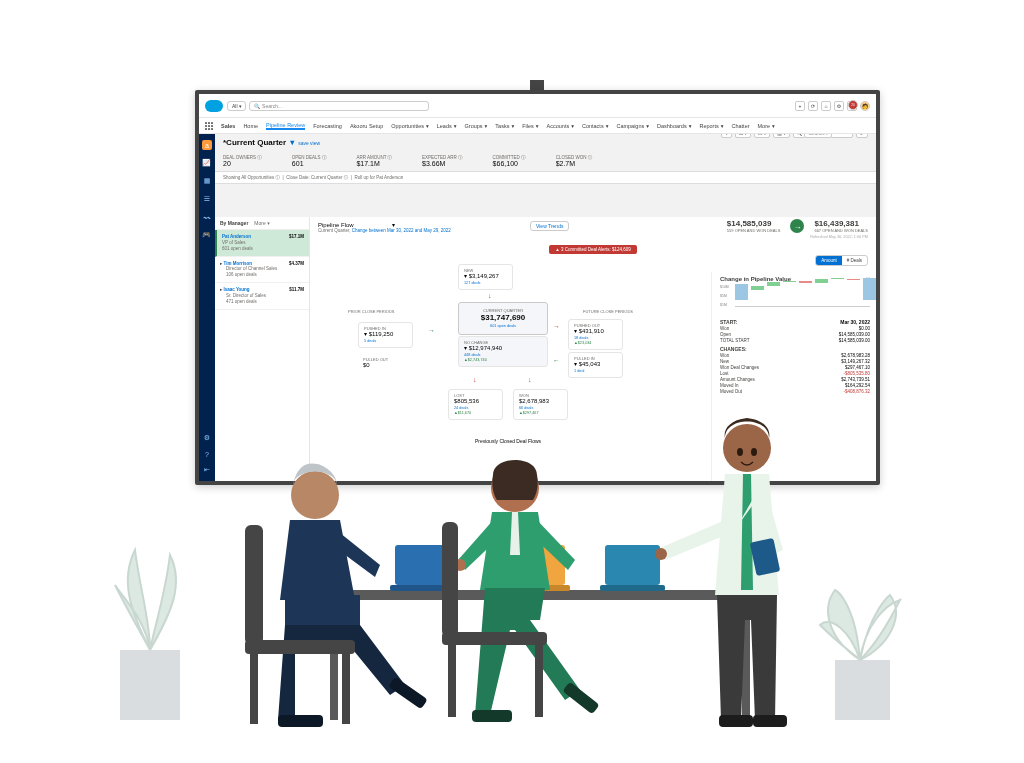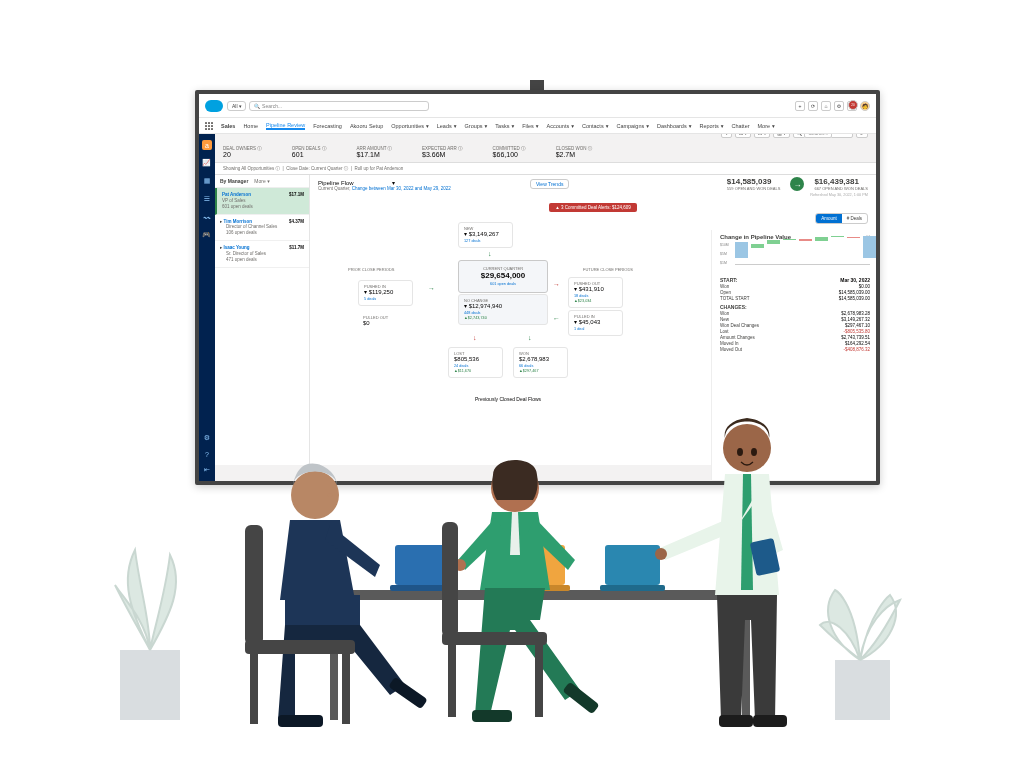--- a/index.html
+++ b/index.html
@@ -45,21 +45,21 @@
 
 .kpi-row { display: flex; gap: 30px; padding: 4px 8px; background: #f3f2f2; border-bottom: 1px solid #ddd; }
 .kpi { }
 .kpi-label { font-size: 4.5px; color: #706e6b; text-transform: uppercase; }
 .kpi-value { font-size: 7px; color: #080707; }
 
 
 .sf-crumb { padding: 3px 8px; font-size: 4.5px; color: #706e6b; border-bottom: 1px solid #ddd; background: #fff; }
 
 
-.sf-content { display: flex; height: 290px; }
+.sf-content { display: flex; height: 290px; margin-top: 33px; }
 .mgr-panel { width: 95px; background: #fff; border-right: 1px solid #e5e5e5; }
 .mgr-hdr { padding: 3px 5px; font-size: 5px; font-weight: 600; border-bottom: 1px solid #eee; display: flex; gap: 6px; }
 .mgr-hdr .more { font-weight: 400; color: #706e6b; }
 .mgr-item { padding: 4px 5px; border-bottom: 1px solid #f0f0f0; font-size: 4.5px; line-height: 1.3; }
 .mgr-item.sel { background: #cfe9d8; border-left: 2px solid #2e844a; }
 .mgr-name { color: #0070d2; font-weight: 600; }
 .mgr-role { color: #706e6b; }
 .mgr-amt { float: right; font-weight: 600; color: #080707; }
 
 .flow-panel { flex: 1; padding: 4px 8px; background: #fff; position: relative; }
@@ -183,20 +183,25 @@
 
       <div class="sf-page-hdr">
         <div class="sf-page-toolbar">
           <span>▾</span>
           <span>⊞ ▾</span>
           <span>⊟ ▾</span>
           <span>▥ ▾</span>
           <span class="search">🔍 <span>Search...</span></span>
           <span>⟳</span>
         </div>
+        <div class="sf-page-title">
+          <span>*Current Quarter</span>
+          <span style="color:#0070d2;">▾</span>
+          <span class="link">save view</span>
+        </div>
       </div>
 
       <div class="kpi-row">
         <div class="kpi">
             <div class="kpi-label"><span>DEAL OWNERS</span> ⓘ</div>
             <div class="kpi-value">20</div>
           </div>
         <div class="kpi">
             <div class="kpi-label"><span>OPEN DEALS</span> ⓘ</div>
             <div class="kpi-value">601</div>
@@ -284,21 +289,21 @@
 
             <div class="fbox" style="left:140px;top:0px;">
               <div class="lbl">NEW</div>
               <div class="val">▾ <span>$3,149,267</span></div>
               <div class="sub">127 deals</div>
             </div>
             <div class="farrow" style="left:170px;top:28px;">↓</div>
 
             <div class="fbox main" style="left:140px;top:38px;width:90px;">
               <div class="lbl">CURRENT QUARTER</div>
-              <div class="val">$29,654,000</div>
+              <div class="val">$31,747,690</div>
               <div class="sub">601 open deals</div>
             </div>
 
             <div class="fbox" style="left:40px;top:58px;">
               <div class="lbl">PUSHED IN</div>
               <div class="val">▾ <span>$119,250</span></div>
               <div class="sub">5 deals</div>
             </div>
             <div class="farrow" style="left:110px;top:62px;">→</div>
 

